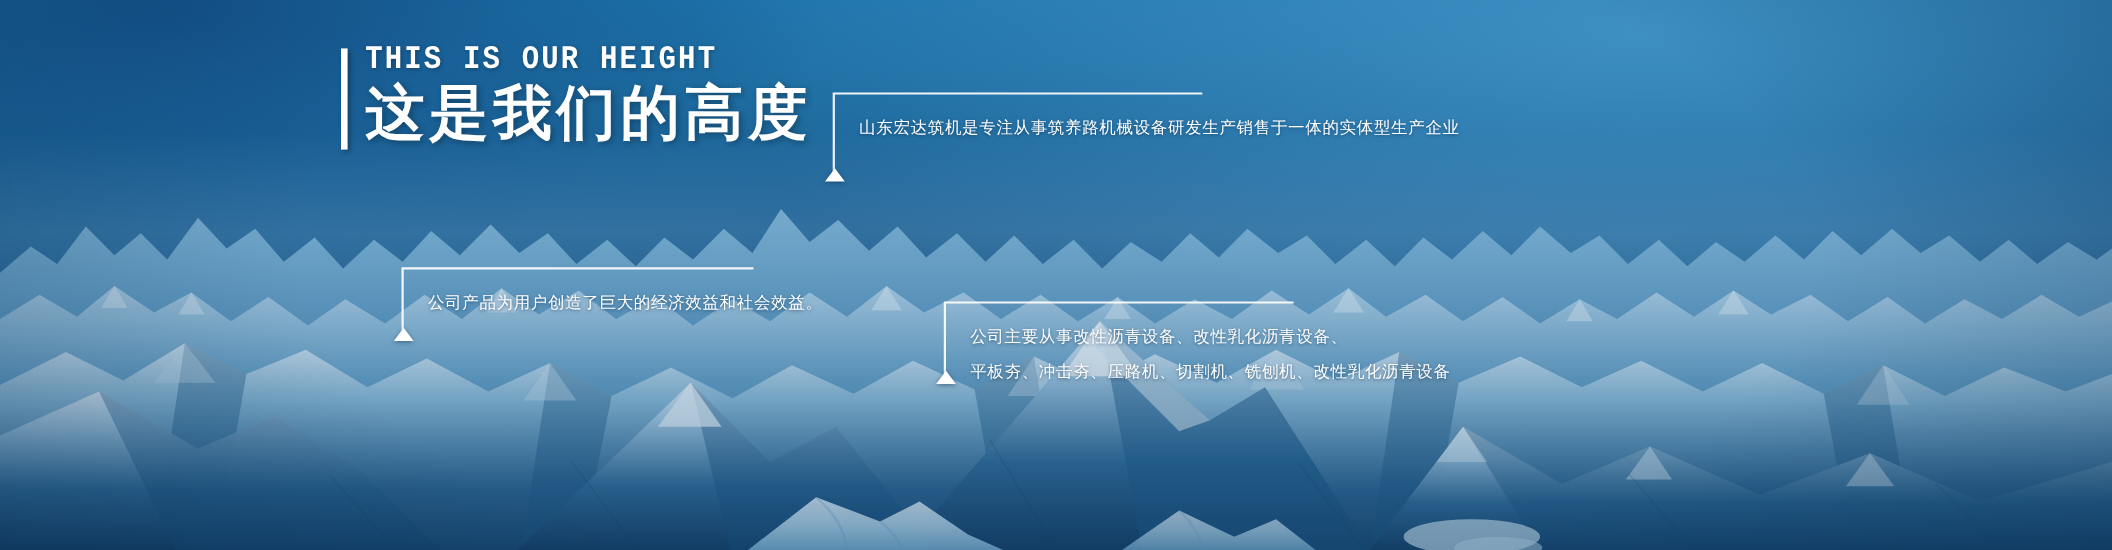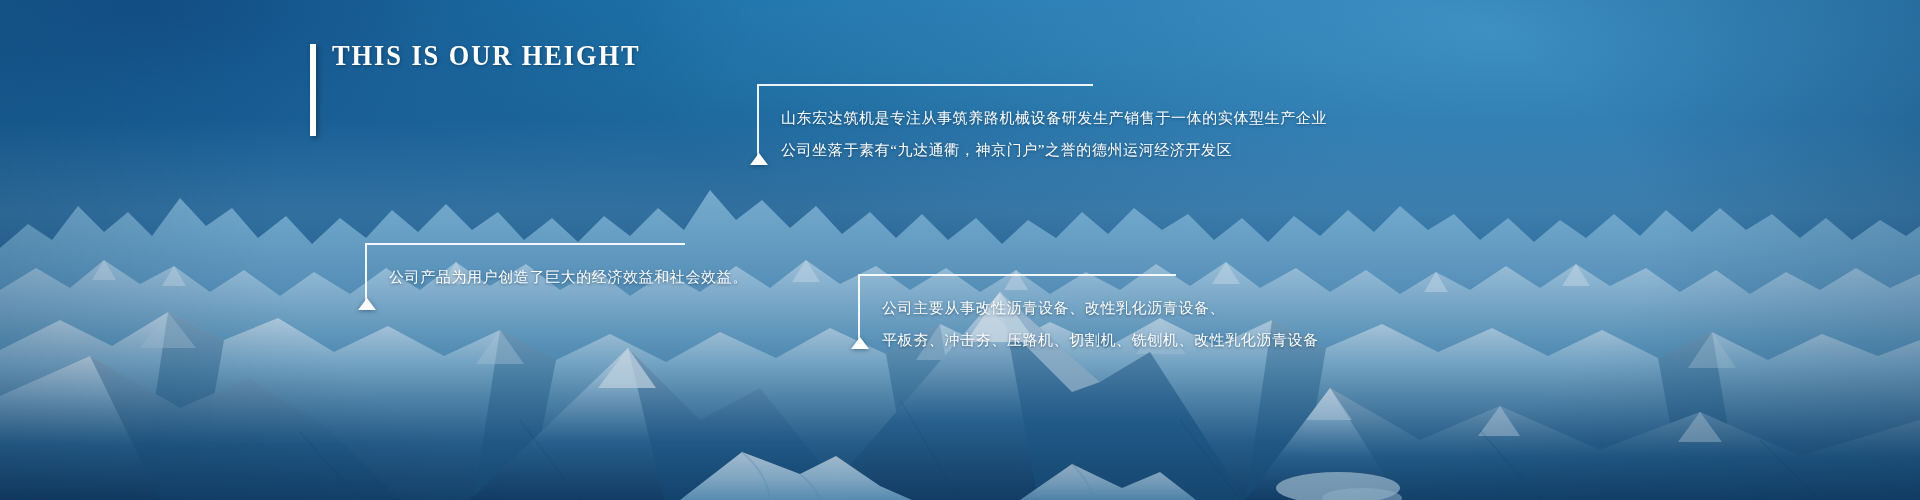--- a/index.html
+++ b/index.html
@@ -9,21 +9,21 @@
     height: 500px;
     overflow: hidden;
     background: #0d3f6e;
   }
 
   .banner {
     position: relative;
     width: 1920px;
     height: 500px;
     overflow: hidden;
-    font-family: Liberation Serif, serif;
+    font-family: Liberation Mono, monospace;
   }
 
   
   .sky {
     position: absolute;
     inset: 0;
     background:
       radial-gradient(ellipse 1400px 520px at 78% 6%, #3f90c4 0%, rgba(63,144,196,0) 62%),
       radial-gradient(ellipse 1000px 400px at 8% 2%, #14538c 0%, rgba(20,83,140,0) 60%),
       linear-gradient(178deg, #1d76ad 0%, #1e6fa4 18%, #1b5f93 40%, #184f80 62%, #17456f 80%, #153c61 100%);
@@ -281,27 +281,27 @@
       </g>
     </svg>
   </div>
 
   <div class="tint"></div>
   <div class="vignette"></div>
 
   <div class="title-block">
     <div class="title-rule"></div>
     <div class="title-en">THIS IS OUR HEIGHT</div>
+    <div class="title-cn">这是我们的高度</div>
   </div>
 
   <div class="callout" id="callout-company">
     <div class="marker"></div>
     <div class="lines">
       <div class="line">山东宏达筑机是专注从事筑养路机械设备研发生产销售于一体的实体型生产企业</div>
-      <div class="line">公司坐落于素有“九达通衢，神京门户”之誉的德州运河经济开发区</div>
     </div>
   </div>
 
   <div class="callout" id="callout-benefit">
     <div class="marker"></div>
     <div class="lines">
       <div class="line">公司产品为用户创造了巨大的经济效益和社会效益。</div>
     </div>
   </div>
 

